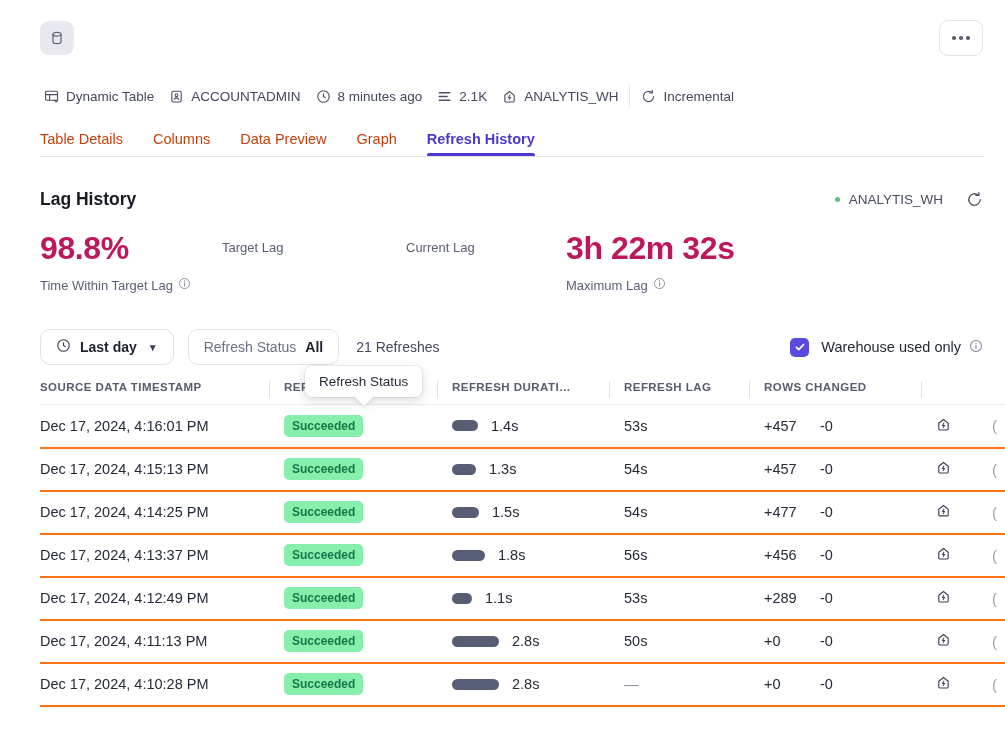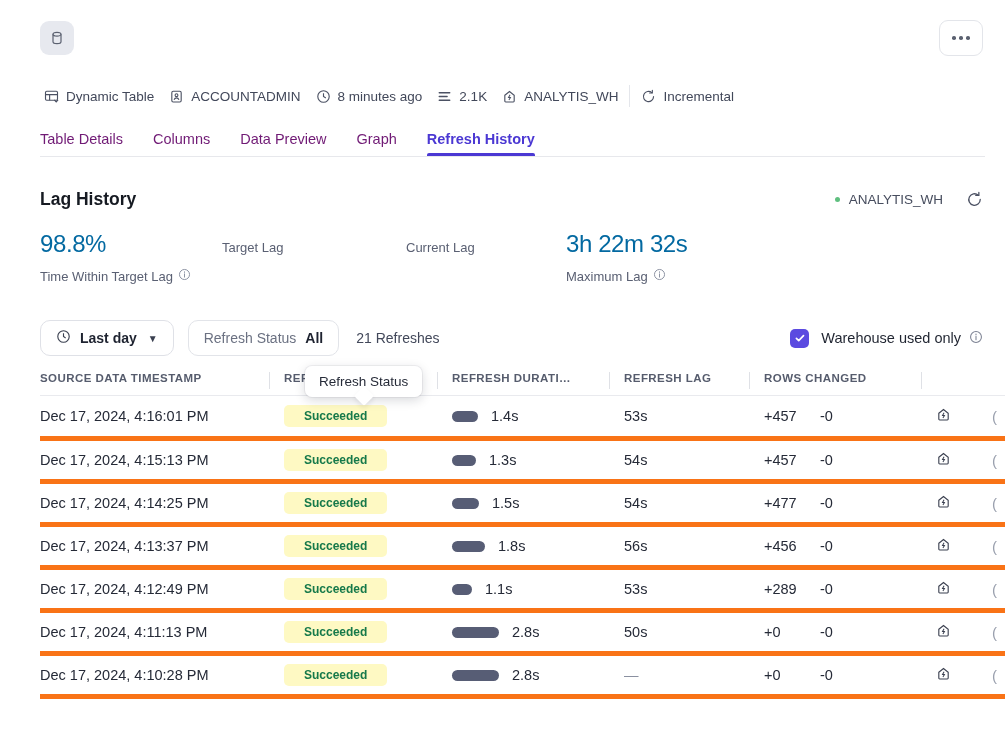--- a/index.html
+++ b/index.html
@@ -59,21 +59,21 @@
   .chip svg { display:block; }
   .chip-sep { width:1px; height:22px; background:#e4e6eb; }
 
   
   .tabs-wrap { position: relative; margin-top: 6px; }
   .tabs {
     display: flex; align-items: flex-end; gap: 30px;
     padding: 0 0 0 40px; height: 34px;
   }
   .tab {
-    font-size: 14.5px; color: #701a75; cursor: pointer;
+    font-size: 14.5px; color: #c2410c; cursor: pointer;
     padding-bottom: 9px; position: relative; white-space: nowrap;
   }
   .tab.active { color: #4b38d3; font-weight: 700; }
   .tab.active:after {
     content:""; position:absolute; left:0; right:0; bottom:0;
     height: 3px; background: #4b38d3; border-radius: 2px 2px 0 0;
   }
   .tabs-underline { height: 1px; background: #e7e8ec; margin: 0 20px 0 40px; }
 
   
@@ -89,21 +89,21 @@
   .green-dot { width: 5px; height: 5px; border-radius: 50%; background: #5fbf7f; display: block; }
   .refresh-btn { margin-left: 14px; cursor: pointer; display:flex; }
 
   .metrics-row {
     display: flex; padding: 0 0 0 40px; margin-top: 20px;
   }
   .metric { flex: none; }
   .metric:nth-child(1) { width: 182px; }
   .metric:nth-child(2) { width: 184px; }
   .metric:nth-child(3) { width: 160px; }
-  .metric-value { font-size: 24px; font-weight: 400; color: #0369a1; letter-spacing: -0.4px; }
+  .metric-value { font-size: 32px; font-weight: 700; color: #be185d; letter-spacing: -0.4px; }
   .metric-label {
     margin-top: 10px; font-size: 13px; color: #5a6073;
     display: flex; align-items: center; gap: 5px; white-space: nowrap;
   }
 
   
   .toolbar {
     display: flex; align-items: center;
     padding: 0 22px 0 40px; margin-top: 36px; height: 36px;
   }
@@ -161,26 +161,26 @@
   }
   th.c-ts    { width: 244px; }
   th.c-st    { width: 168px; }
   th.c-dur   { width: 172px; }
   th.c-lag   { width: 140px; }
   th.c-rows  { width: 172px; }
   th.c-ic    { width: 56px; }
   th.c-last  { width: 58px; }
 
   tbody td {
-    border-bottom: 5px solid #f97316;
+    border-bottom: 2px solid #f97316;
     height: 43px; font-size: 14.5px; color: #252a37; white-space: nowrap;
   }
   .badge-ok {
-    display: inline-block; background: #fef9c3; color: #16794a;
-    font-size: 12px; font-weight: 700; border-radius: 5px; padding: 4px 20px;
+    display: inline-block; background: #86efac; color: #16794a;
+    font-size: 12px; font-weight: 700; border-radius: 5px; padding: 4px 8px;
   }
   .dur-cell { display: flex; align-items: center; gap: 13px; }
   .dur-bar { height: 11px; border-radius: 5.5px; background: #575d75; display: block; flex: none; }
   .rows-cell { display: flex; align-items: center; }
   .rows-plus { width: 56px; color: #252a37; }
   .rows-minus { color: #252a37; }
   .muted-dash { color: #8a90a0; }
   .icon-cell { text-align: left; }
   .cut-cell { color: #9aa0ae; font-size: 15px; }
 </style>

